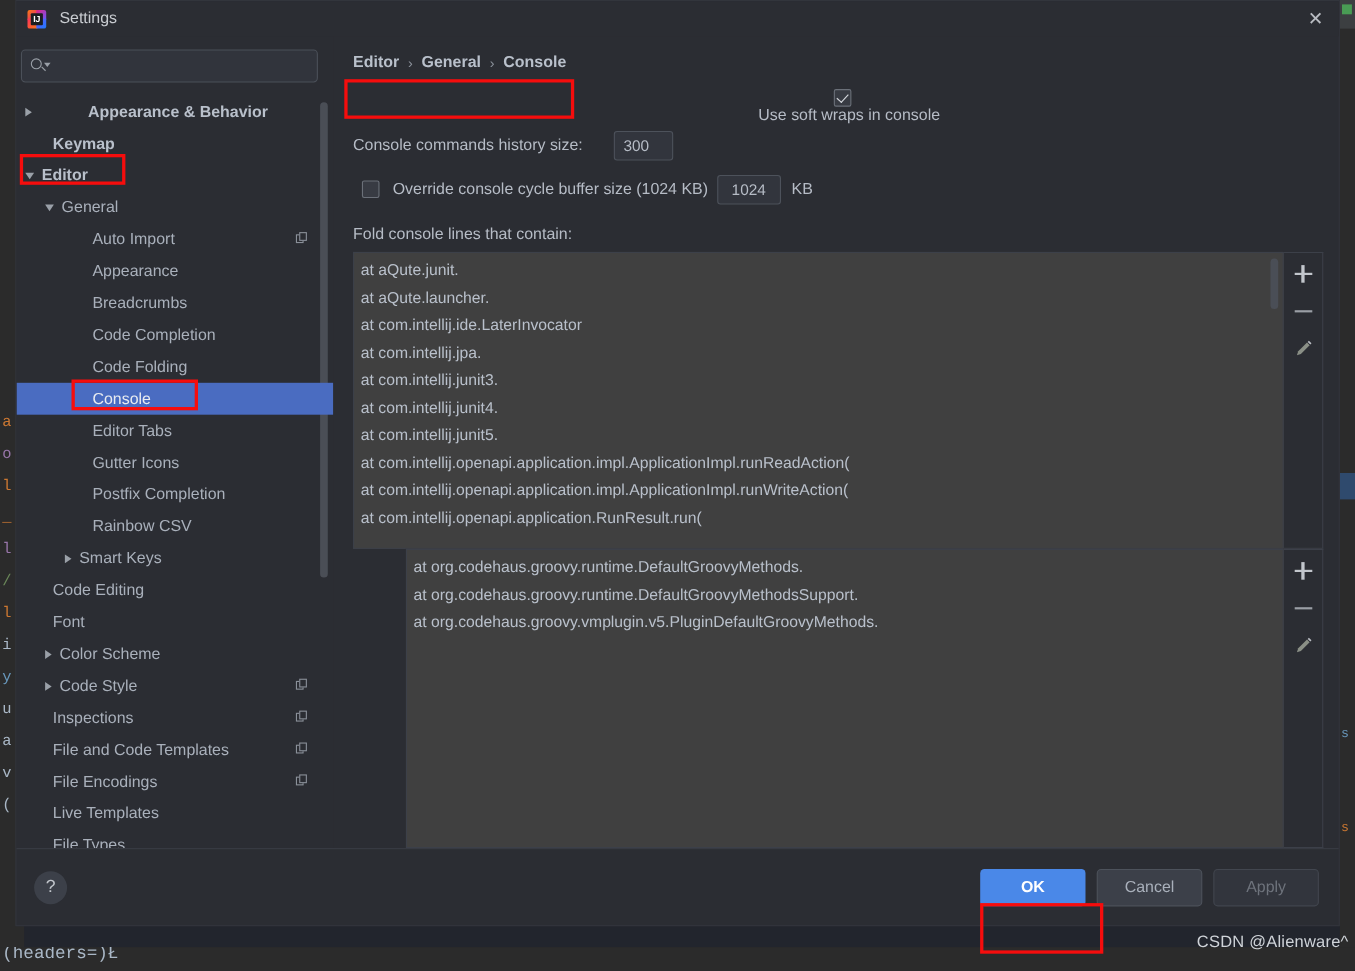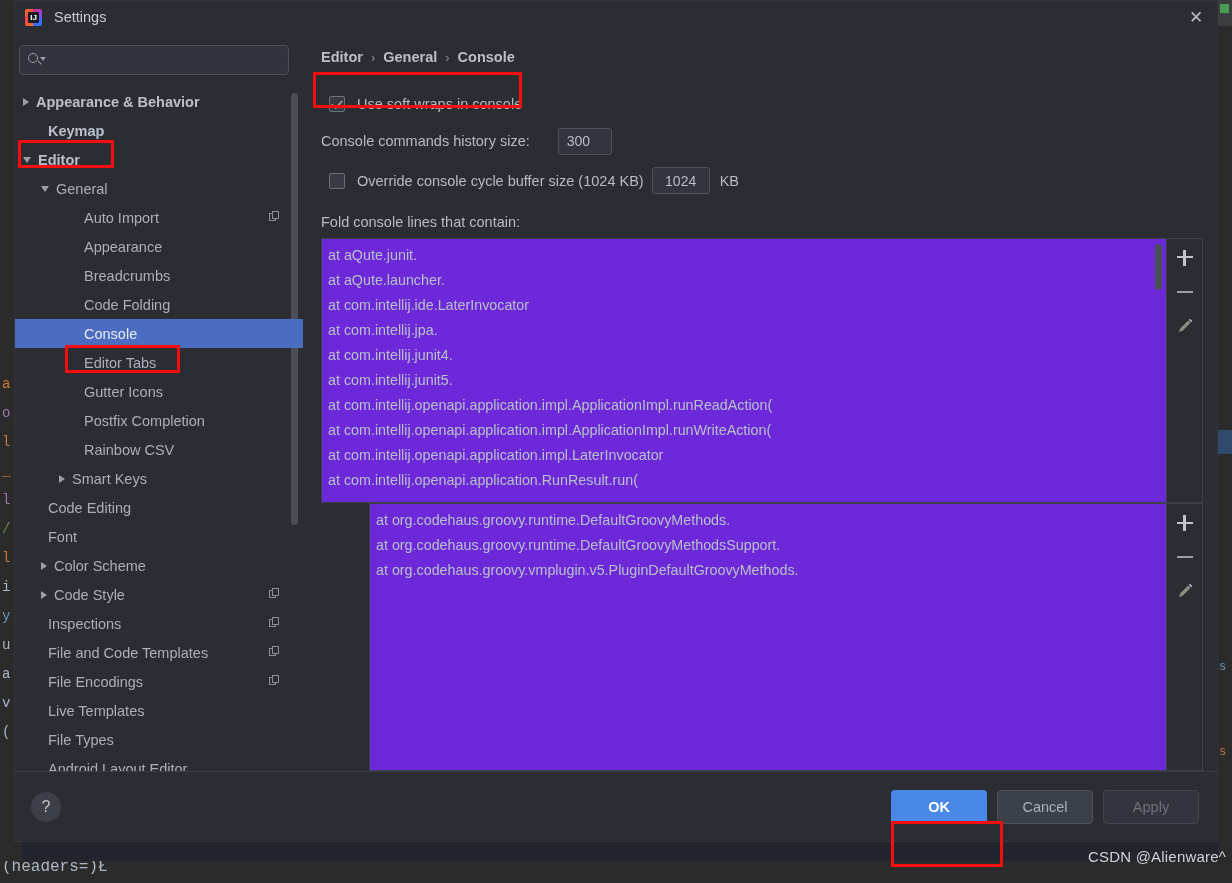--- a/index.html
+++ b/index.html
@@ -156,21 +156,21 @@
     height: 27px; background: #32353d; border: 1px solid #4d525b; border-radius: 3px;
     color: #b6bcc6; font-size: 14px; padding: 0 8px; outline: none;
     font-family: "Liberation Sans", sans-serif;
   }
   .unit { color: #b6bcc6; font-size: 14.5px; margin-left: 10px; }
 
   .section-label { color: #b6bcc6; font-size: 14.5px; margin: 14px 0 8px 0; }
 
   .listbox-wrap { display: flex; position: relative; }
   .listbox {
-    flex: 1; background: #6d28d9; border: 1px solid #3c4049;
+    flex: 1; background: #404040; border: 1px solid #3c4049;
     overflow: hidden; position: relative; padding: 4px 0 0 4px;
   }
   .list-item {
     height: 25px; line-height: 25px; color: #b9c0cb; font-size: 14.3px;
     white-space: nowrap; padding-left: 2px;
   }
   .list-sb {
     position: absolute; right: 4px; top: 5px; width: 7px; height: 46px;
     background: #4a4e56; border-radius: 4px;
   }
@@ -270,21 +270,21 @@
             <div class="search-ico">
               <div class="circ"></div>
                 <div class="hnd"></div>
                 <div class="car"></div>
             </div>
             <input class="search-input" type="text" placeholder="" style="">
           </div>
         </div>
         <div class="tree" id="tree">
           <div class="sb-track"></div>
-        <div class="tree-row bold" style="padding-left: 8px;">
+        <div class="tree-row bold" style="padding-left: 8px; gap: 44px;">
               <span class="arrow right"></span>
               <span>Appearance &amp; Behavior</span>
             </div>
             <div class="tree-row bold" style="padding-left: 26px;">
               <span class="arrow none"></span>
               <span>Keymap</span>
             </div>
             <div class="tree-row bold" style="padding-left: 8px;">
               <span class="arrow down"></span>
               <span>Editor</span>
@@ -301,20 +301,24 @@
                 <i class="b"></i>
               </span>
             </div>
             <div class="tree-row" style="padding-left: 62px;">
               <span class="arrow none"></span>
               <span>Appearance</span>
             </div>
             <div class="tree-row" style="padding-left: 62px;">
               <span class="arrow none"></span>
               <span>Breadcrumbs</span>
+            </div>
+            <div class="tree-row" style="padding-left: 62px;">
+              <span class="arrow none"></span>
+              <span>Code Completion</span>
             </div>
             <div class="tree-row" style="padding-left: 62px;">
               <span class="arrow none"></span>
               <span>Code Folding</span>
             </div>
             <div class="tree-row sel" style="padding-left: 62px;">
               <span class="arrow none"></span>
               <span>Console</span>
             </div>
             <div class="tree-row" style="padding-left: 62px;">
@@ -399,21 +403,21 @@
       <div class="main">
 
         <div class="breadcrumb" id="breadcrumb">
             <div class="bc-item">Editor</div>
             <div class="bc-sep">›</div>
             <div class="bc-item">General</div>
             <div class="bc-sep">›</div>
             <div class="bc-item">Console</div>
           </div>
 
-        <div class="chk-row" style="margin-left:8px;margin-top:12px;">
+        <div class="chk-row" style="margin-left:8px;margin-top:2px;flex-direction:column;">
           <div class="chkbox on"></div>
           <div class="chk-label">Use soft wraps in console</div>
         </div>
 
         <div class="field-row" style="margin-top:8px;">
           <div class="field-label">Console commands history size:</div>
           <input class="num-input" style="width: 54px; margin-left: 28px;" value="300">
         </div>
 
         <div class="field-row" style="margin-top:6px;margin-left:8px;">
@@ -425,25 +429,25 @@
 
         <div class="section-label" style="margin-top:16px;">Fold console lines that contain:</div>
 
         <div class="listbox-wrap" style="height:270px;">
           <div class="listbox" id="foldlist">
             <div class="list-sb"></div>
           <div class="list-item">at aQute.junit.</div>
               <div class="list-item">at aQute.launcher.</div>
               <div class="list-item">at com.intellij.ide.LaterInvocator</div>
               <div class="list-item">at com.intellij.jpa.</div>
+              <div class="list-item">at com.intellij.junit3.</div>
               <div class="list-item">at com.intellij.junit4.</div>
               <div class="list-item">at com.intellij.junit5.</div>
               <div class="list-item">at com.intellij.openapi.application.impl.ApplicationImpl.runReadAction(</div>
               <div class="list-item">at com.intellij.openapi.application.impl.ApplicationImpl.runWriteAction(</div>
-              <div class="list-item">at com.intellij.openapi.application.impl.LaterInvocator</div>
               <div class="list-item">at com.intellij.openapi.application.RunResult.run(</div>
             </div>
           <div class="btncol">
             <div class="tbtn plus-ico"></div>
             <div class="tbtn minus-ico"></div>
             <div class="tbtn pencil-ico">
               <svg width="18" height="18" viewBox="0 0 18 18">
                 <path d="M3 15 L4.2 11.4 L12.2 3.4 L14.6 5.8 L6.6 13.8 Z" fill="#8a8f86"></path>
                 <path d="M12.8 2.8 L13.9 1.7 L16.3 4.1 L15.2 5.2 Z" fill="#b9bcc2"></path>
               </svg>

